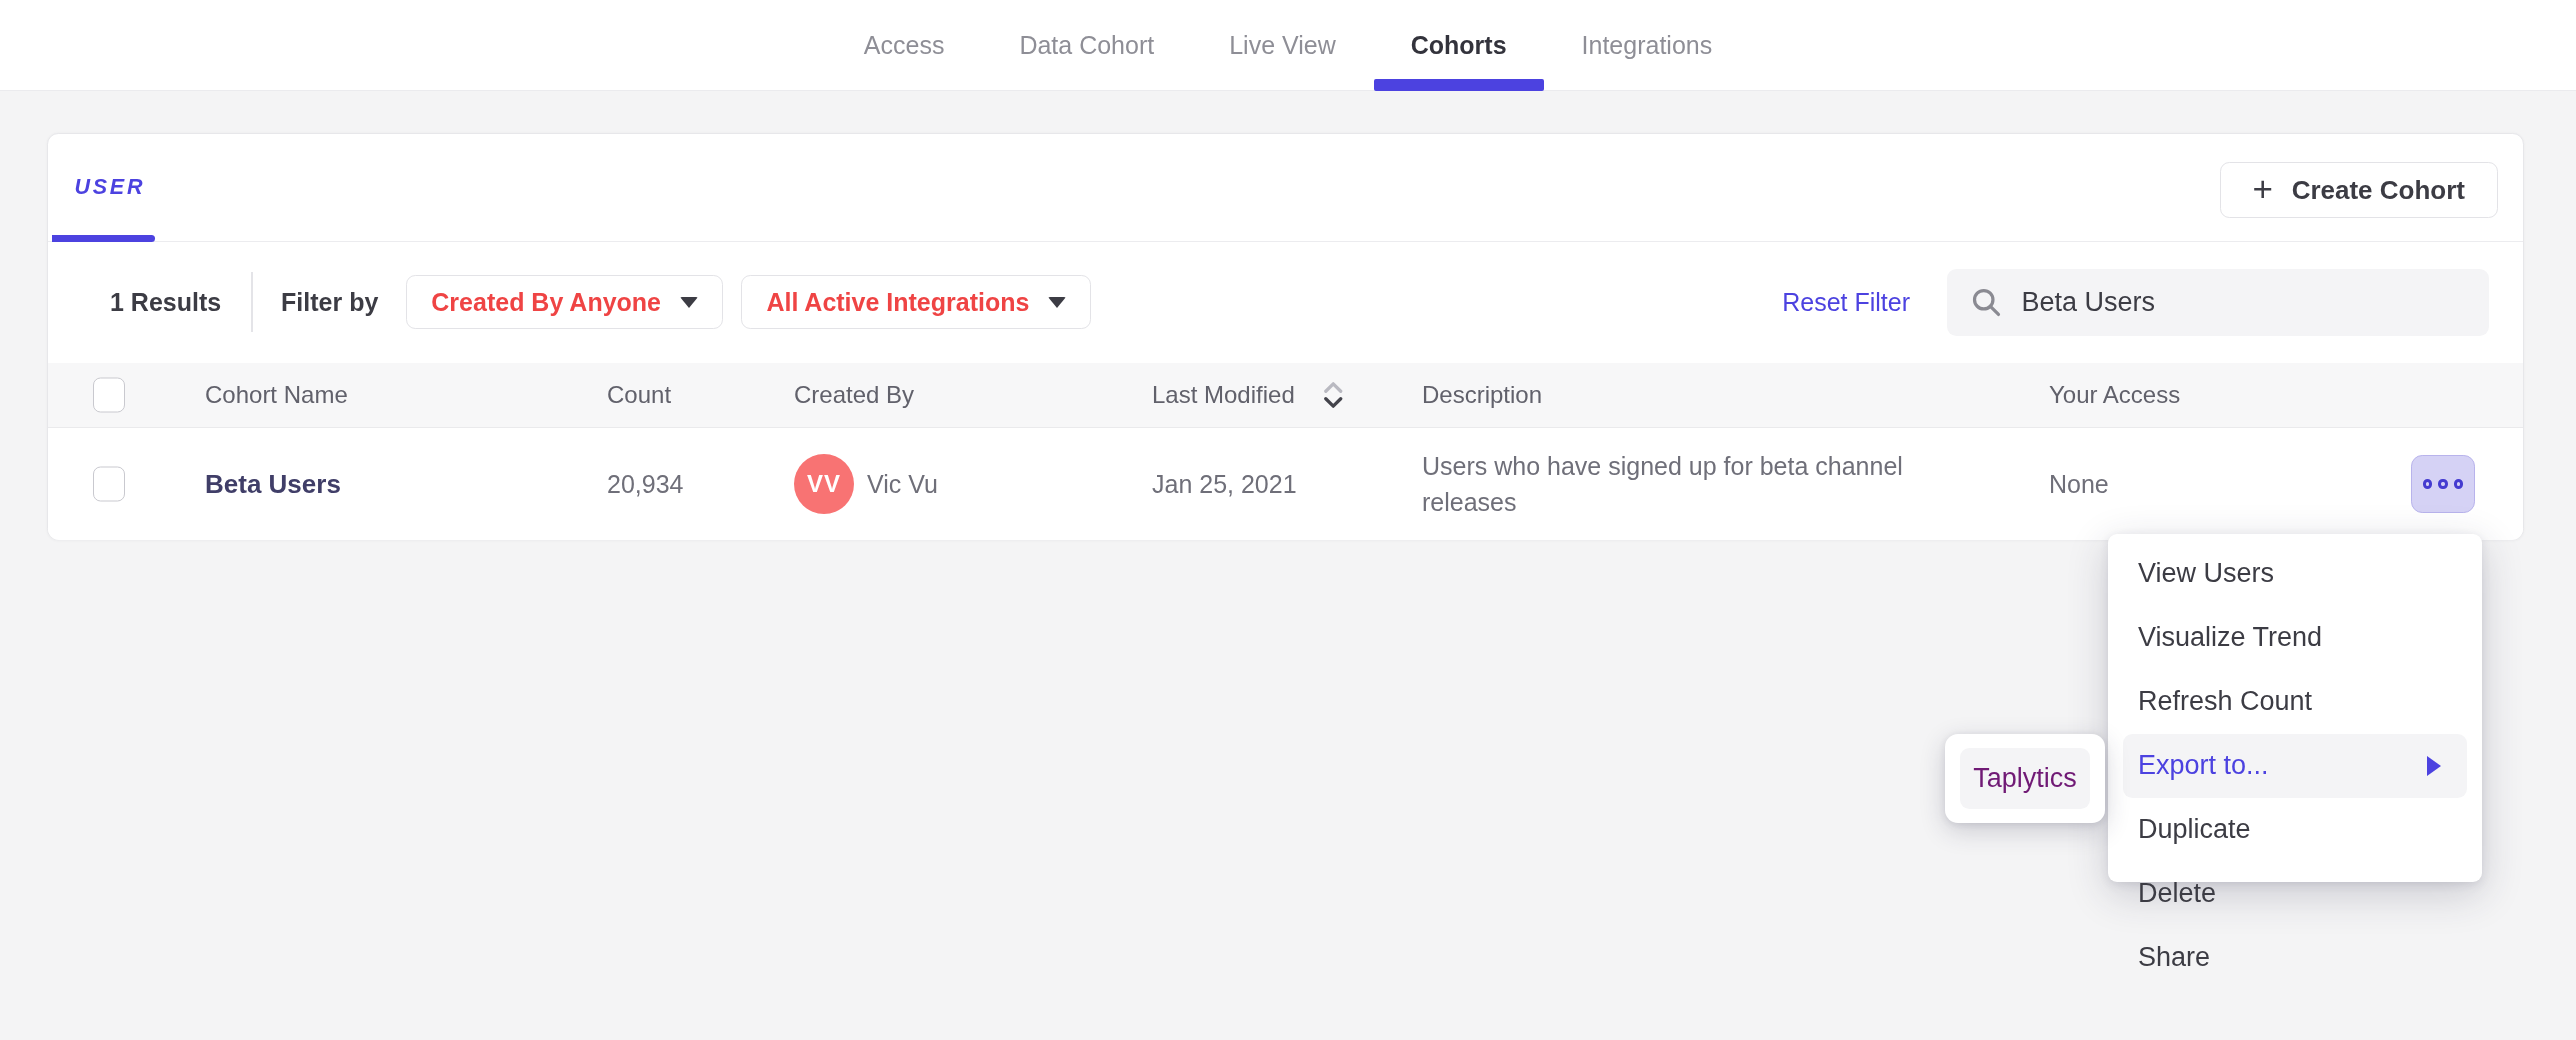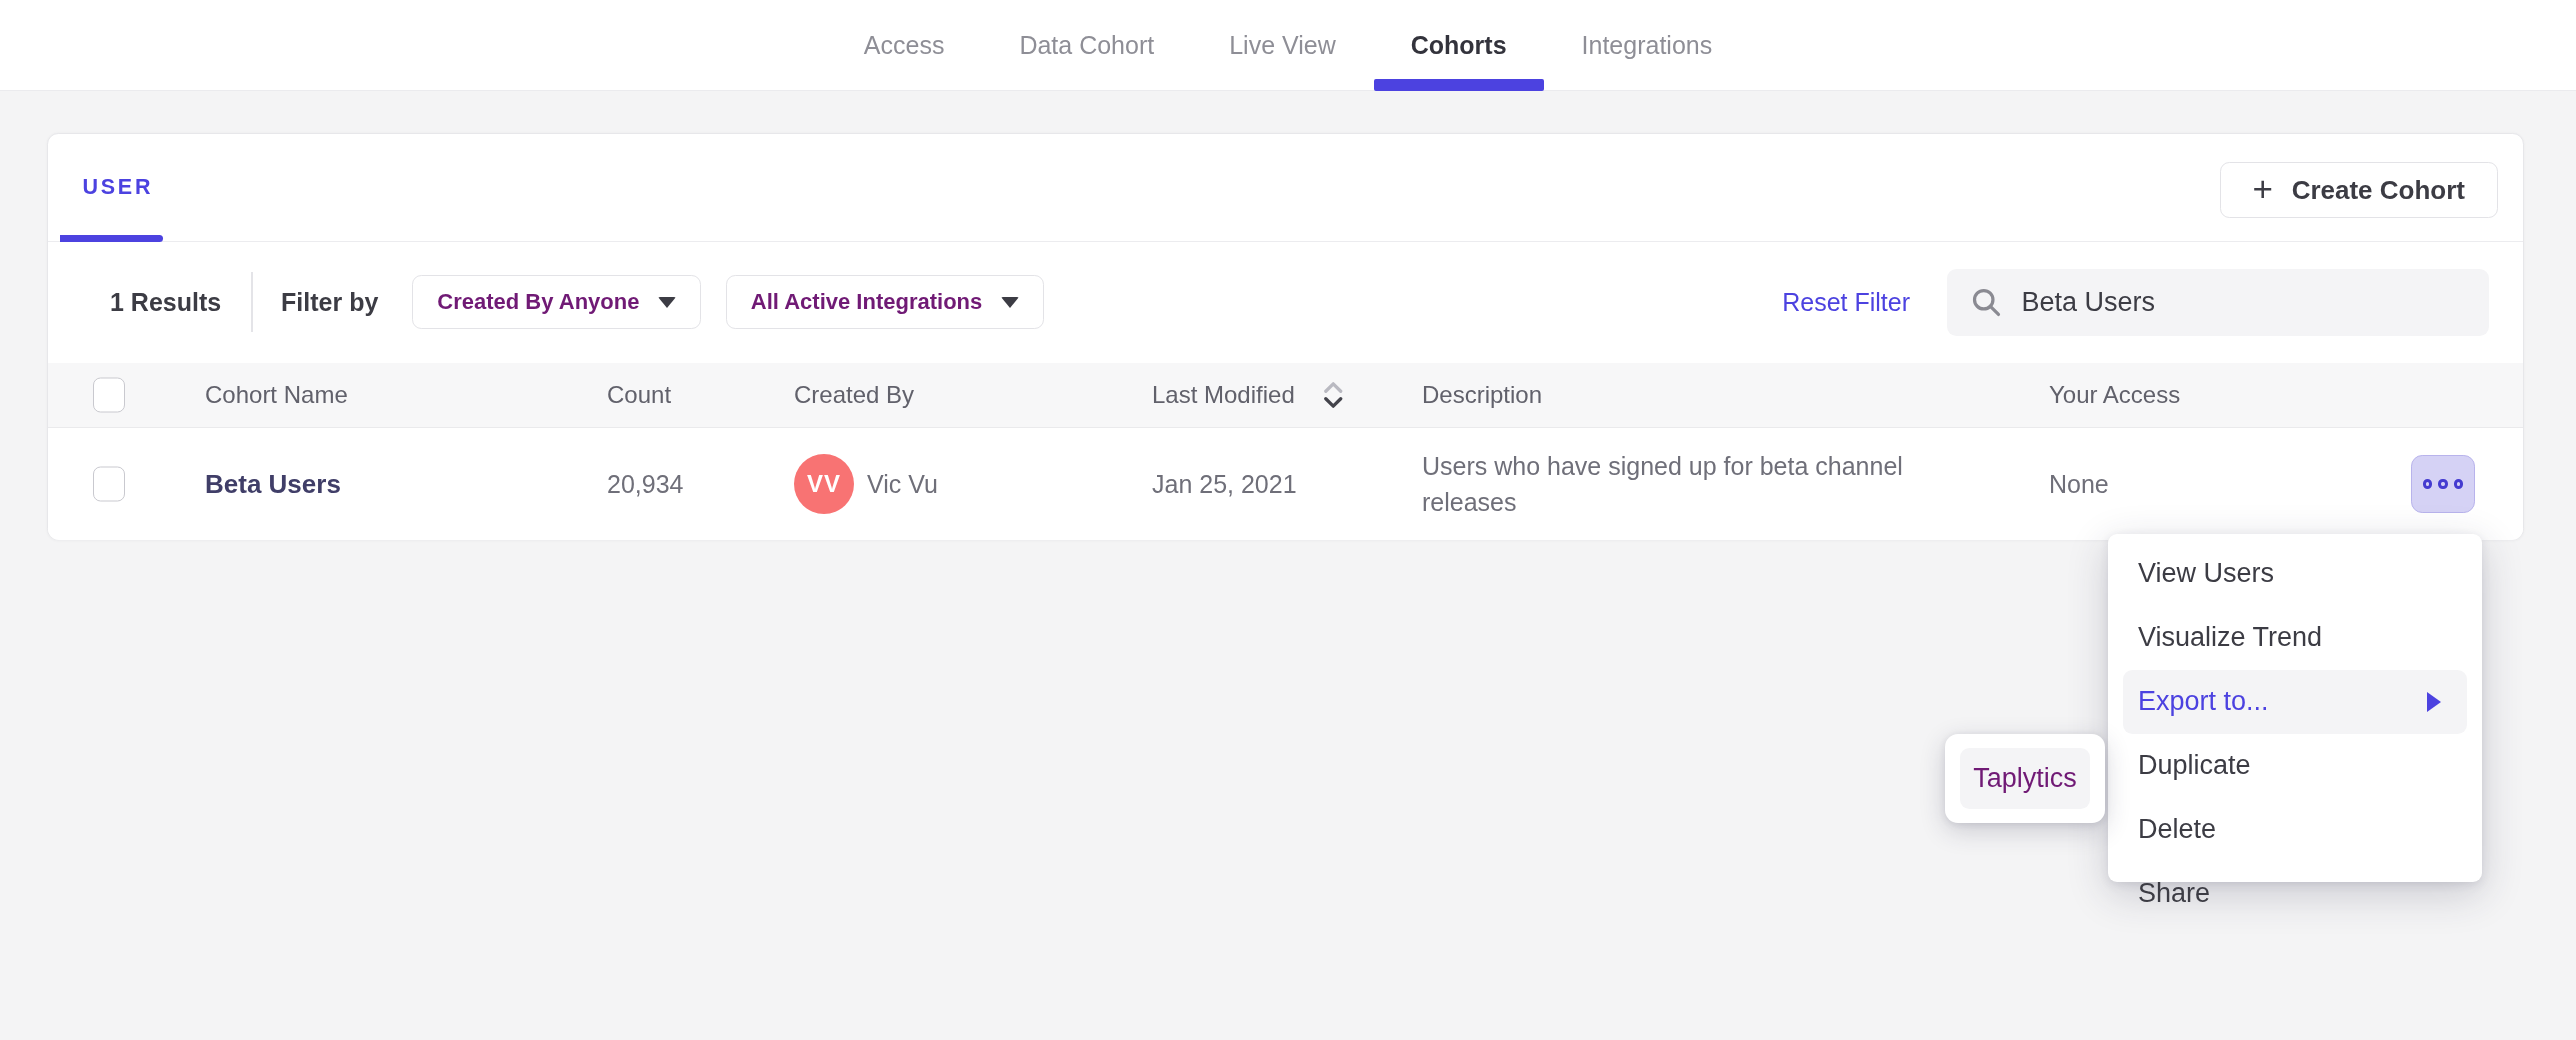--- a/index.html
+++ b/index.html
@@ -31,21 +31,21 @@
   .card {
     position:absolute; left:47px; top:133px; width:2477px; height:407px;
     background:#ffffff; border:0.9px solid #e7e7ea; border-radius:11.2px;
     box-shadow:0 0.9px 2.8px rgba(20,20,40,0.04);
   }
   .card-header {
     position:absolute; left:0; top:0; right:0; height:108px;
     border-bottom:1.9px solid #ececef;
   }
   .user-tab {
-    position:absolute; left:12px; top:0; height:106px; width:103px; cursor:pointer;
+    position:absolute; left:4px; top:0; height:106px; width:103px; cursor:pointer;font-style:italic;
   }
   .user-tab-label {
     position:absolute; left:22.4px; top:41px;
     font-size:21.5px; font-weight:700; letter-spacing:2.8px; color:#4c42e0;
   }
   .user-tab-underline {
     position:absolute; left:0; bottom:-1.9px; width:103px; height:6.5px;
     background:#4c42e0; border-radius:0 3.7px 3.7px 0;
   }
   .create-btn {
@@ -60,21 +60,21 @@
   .filter-bar {
     position:absolute; left:0; top:108px; right:0; height:120px;
     display:flex; align-items:center;
   }
   .results-count { margin-left:62px; font-size:25px; font-weight:700; color:#3c3c44; white-space:nowrap; }
   .vdivider { width:1.9px; height:60px; background:#e4e4e8; margin:0 28px 0 30px; }
   .filterby-label { font-size:25px; font-weight:700; color:#3c3c44; margin-right:28px; white-space:nowrap; }
   .dropdown {
     height:54px; border:1.9px solid #e3e3e7; border-radius:9.3px; background:#fff;
     display:flex; align-items:center; gap:18.7px; padding:0 24px; margin-right:18.7px;
-    font-size:22px; font-weight:700; color:#701a75; cursor:pointer; white-space:nowrap;margin-left:6px;
+    font-size:25px; font-weight:700; color:#ef4444; cursor:pointer; white-space:nowrap;
   }
   .caret-down {
     width:0; height:0; border-left:9.3px solid transparent; border-right:9.3px solid transparent;
     border-top:11.2px solid #3c3c44; border-radius:1.9px;
   }
   .filter-spacer { flex:1; }
   .reset-link { font-size:25px; color:#4c42e0; cursor:pointer; white-space:nowrap; margin-right:37px; }
   .search-box {
     width:542px; height:67px; background:#f4f4f6; border-radius:9.3px;
     display:flex; align-items:center; gap:17px; padding:0 22.4px; margin-right:34px;
@@ -249,20 +249,23 @@
   </div>
 </section>
 
 <div class="context-menu">
   <div class="menu-item">
     <span>View Users</span>
   </div>
   <div class="menu-item">
     <span>Visualize Trend</span>
   </div>
+  <div class="menu-item">
+    <span>Refresh Count</span>
+  </div>
   <div class="menu-item highlight">
     <span>Export to...</span>
     <span class="menu-arrow"></span>
   </div>
   <div class="menu-item">
     <span>Duplicate</span>
   </div>
   <div class="menu-item">
     <span>Delete</span>
   </div>

